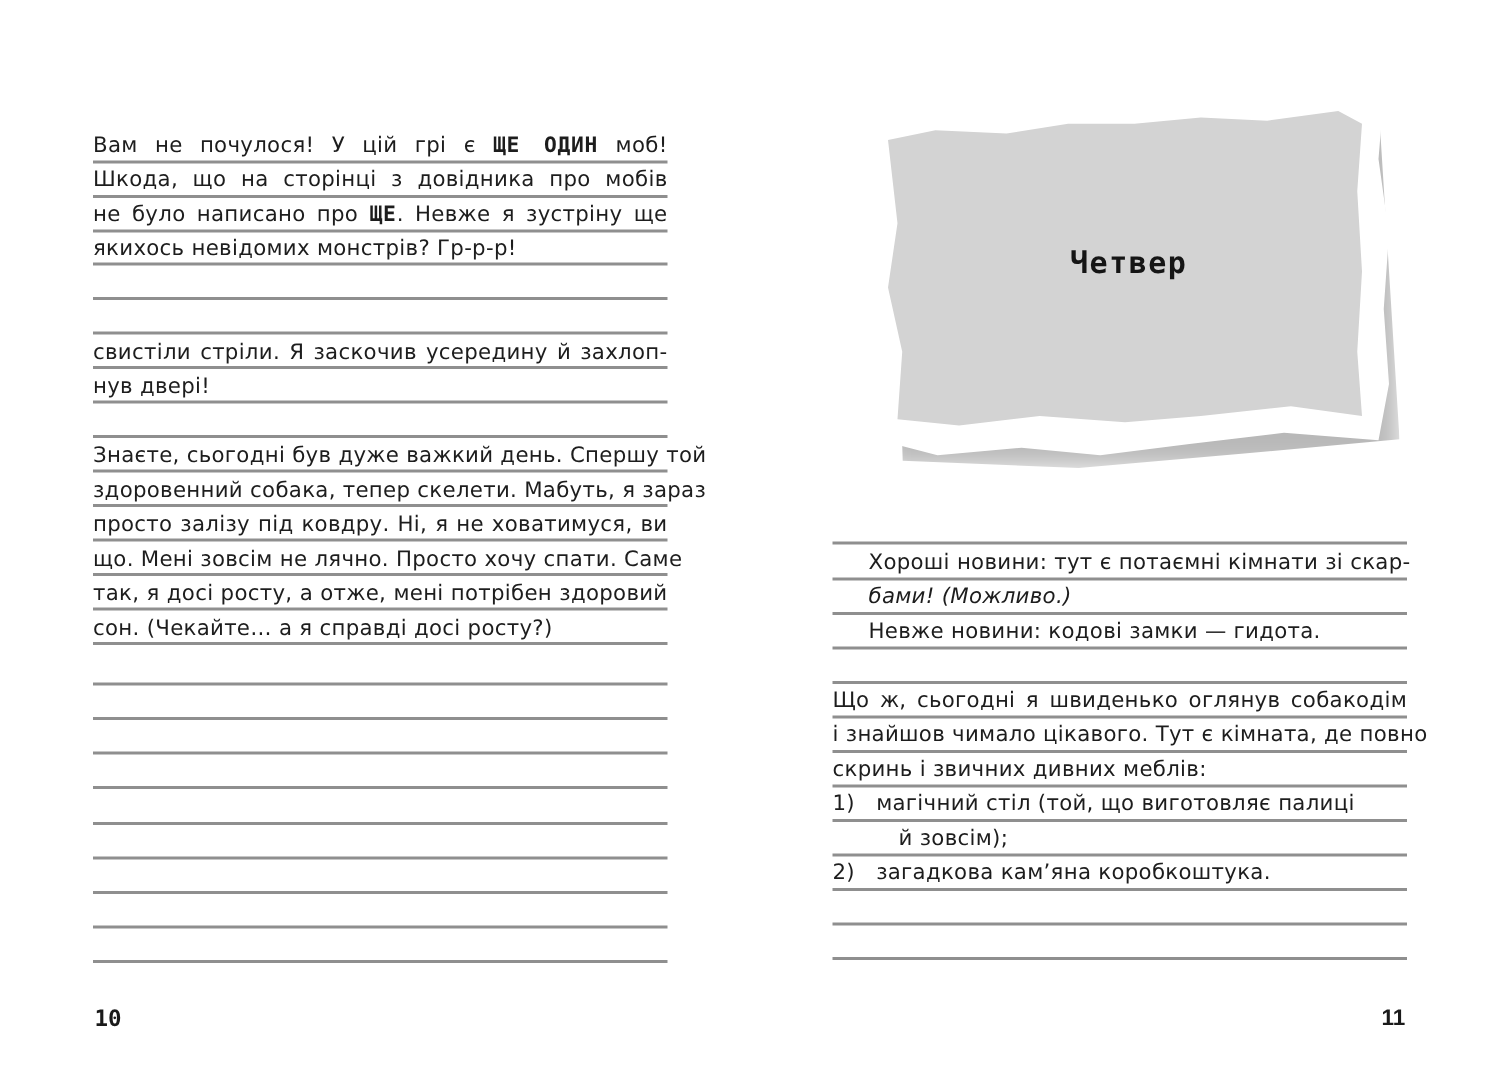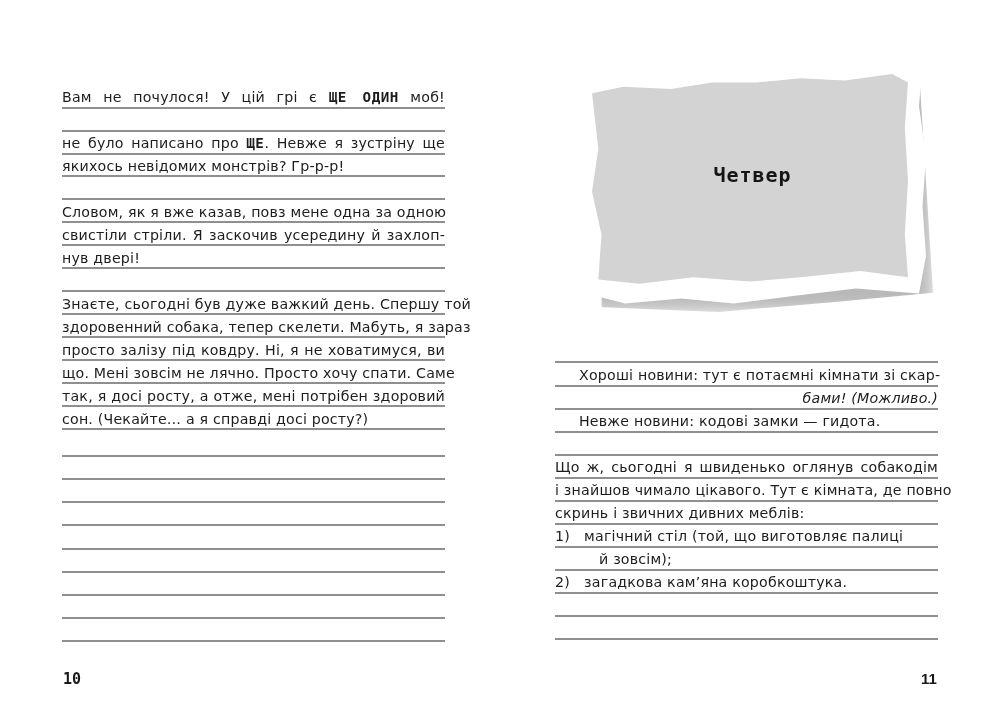--- a/index.html
+++ b/index.html
@@ -42,26 +42,26 @@
 </style>
 </head>
 <body>
 
 <div id="page-left" class="page">
   <div class="ruled" id="left-ruled" style="left:62px; width:383px; top:0; height:723px;">
 
     <div class="line-text justify" style="top:88px;">
       <span>Вам не почулося! У цій грі є </span><b class="caps">ЩЕ  ОДИН</b><span> моб!</span>
     </div>
+    <div class="line-text justify" style="top:111px;">Шкода, що на сторінці з довідника про мобів</div>
     <div class="line-text justify" style="top:134px;">
       <span>не було написано про </span><b class="caps">ЩЕ</b><span>. Невже я зустріну ще</span>
     </div>
     <div class="line-text" style="top:157px;">якихось невідомих монстрів? Гр-р-р!</div>
 
-    <div class="line-text justify" style="top:203px;">Словом, як я вже казав, повз мене одна за одною</div>
     <div class="line-text justify" style="top:226px;">свистіли стріли. Я заскочив усередину й захлоп-</div>
     <div class="line-text" style="top:249px;">нув двері!</div>
 
     <div class="line-text justify" style="top:295px;">Знаєте, сьогодні був дуже важкий день. Спершу той</div>
     <div class="line-text justify" style="top:318px;">здоровенний собака, тепер скелети. Мабуть, я зараз</div>
     <div class="line-text justify" style="top:341px;">просто залізу під ковдру. Ні, я не ховатимуся, ви</div>
     <div class="line-text justify" style="top:387px;">так, я досі росту, а отже, мені потрібен здоровий</div>
     <div class="line-text justify" style="top:364px;">що. Мені зовсім не лячно. Просто хочу спати. Саме</div>
     <div class="line-text" style="top:410px;">сон. (Чекайте… а я справді досі росту?)</div>
 
@@ -99,21 +99,21 @@
     <div class="paper"></div>
     <div class="inner"></div>
     <div class="title">Четвер</div>
   </div>
 
   <div class="ruled" id="right-ruled" style="left:55px; width:383px; top:0; height:723px;">
 
     <div class="line-text justify indent" style="top:366px;">
       <b class="lab">Хороші новини:</b><span> тут є потаємні кімнати зі скар-</span>
     </div>
-    <div class="line-text indent" style="top:389px; font-style: italic; text-align: right;">бами! (Можливо.)</div>
+    <div class="line-text indent" style="top:389px; font-style: italic;">бами! (Можливо.)</div>
     <div class="line-text indent" style="top:412px;">
       <b class="lab">Невже новини:</b><span> кодові замки — гидота.</span>
     </div>
 
     <div class="line-text justify" style="top:458px;">Що ж, сьогодні я швиденько оглянув собакодім</div>
     <div class="line-text justify" style="top:481px;">і знайшов чимало цікавого. Тут є кімната, де повно</div>
     <div class="line-text" style="top:504px;">скринь і звичних дивних меблів:</div>
     <div class="line-text" style="top:527px;">
       <span>1)</span>&nbsp;&nbsp;&nbsp;<span>магічний стіл (той, що виготовляє палиці</span>
     </div>

